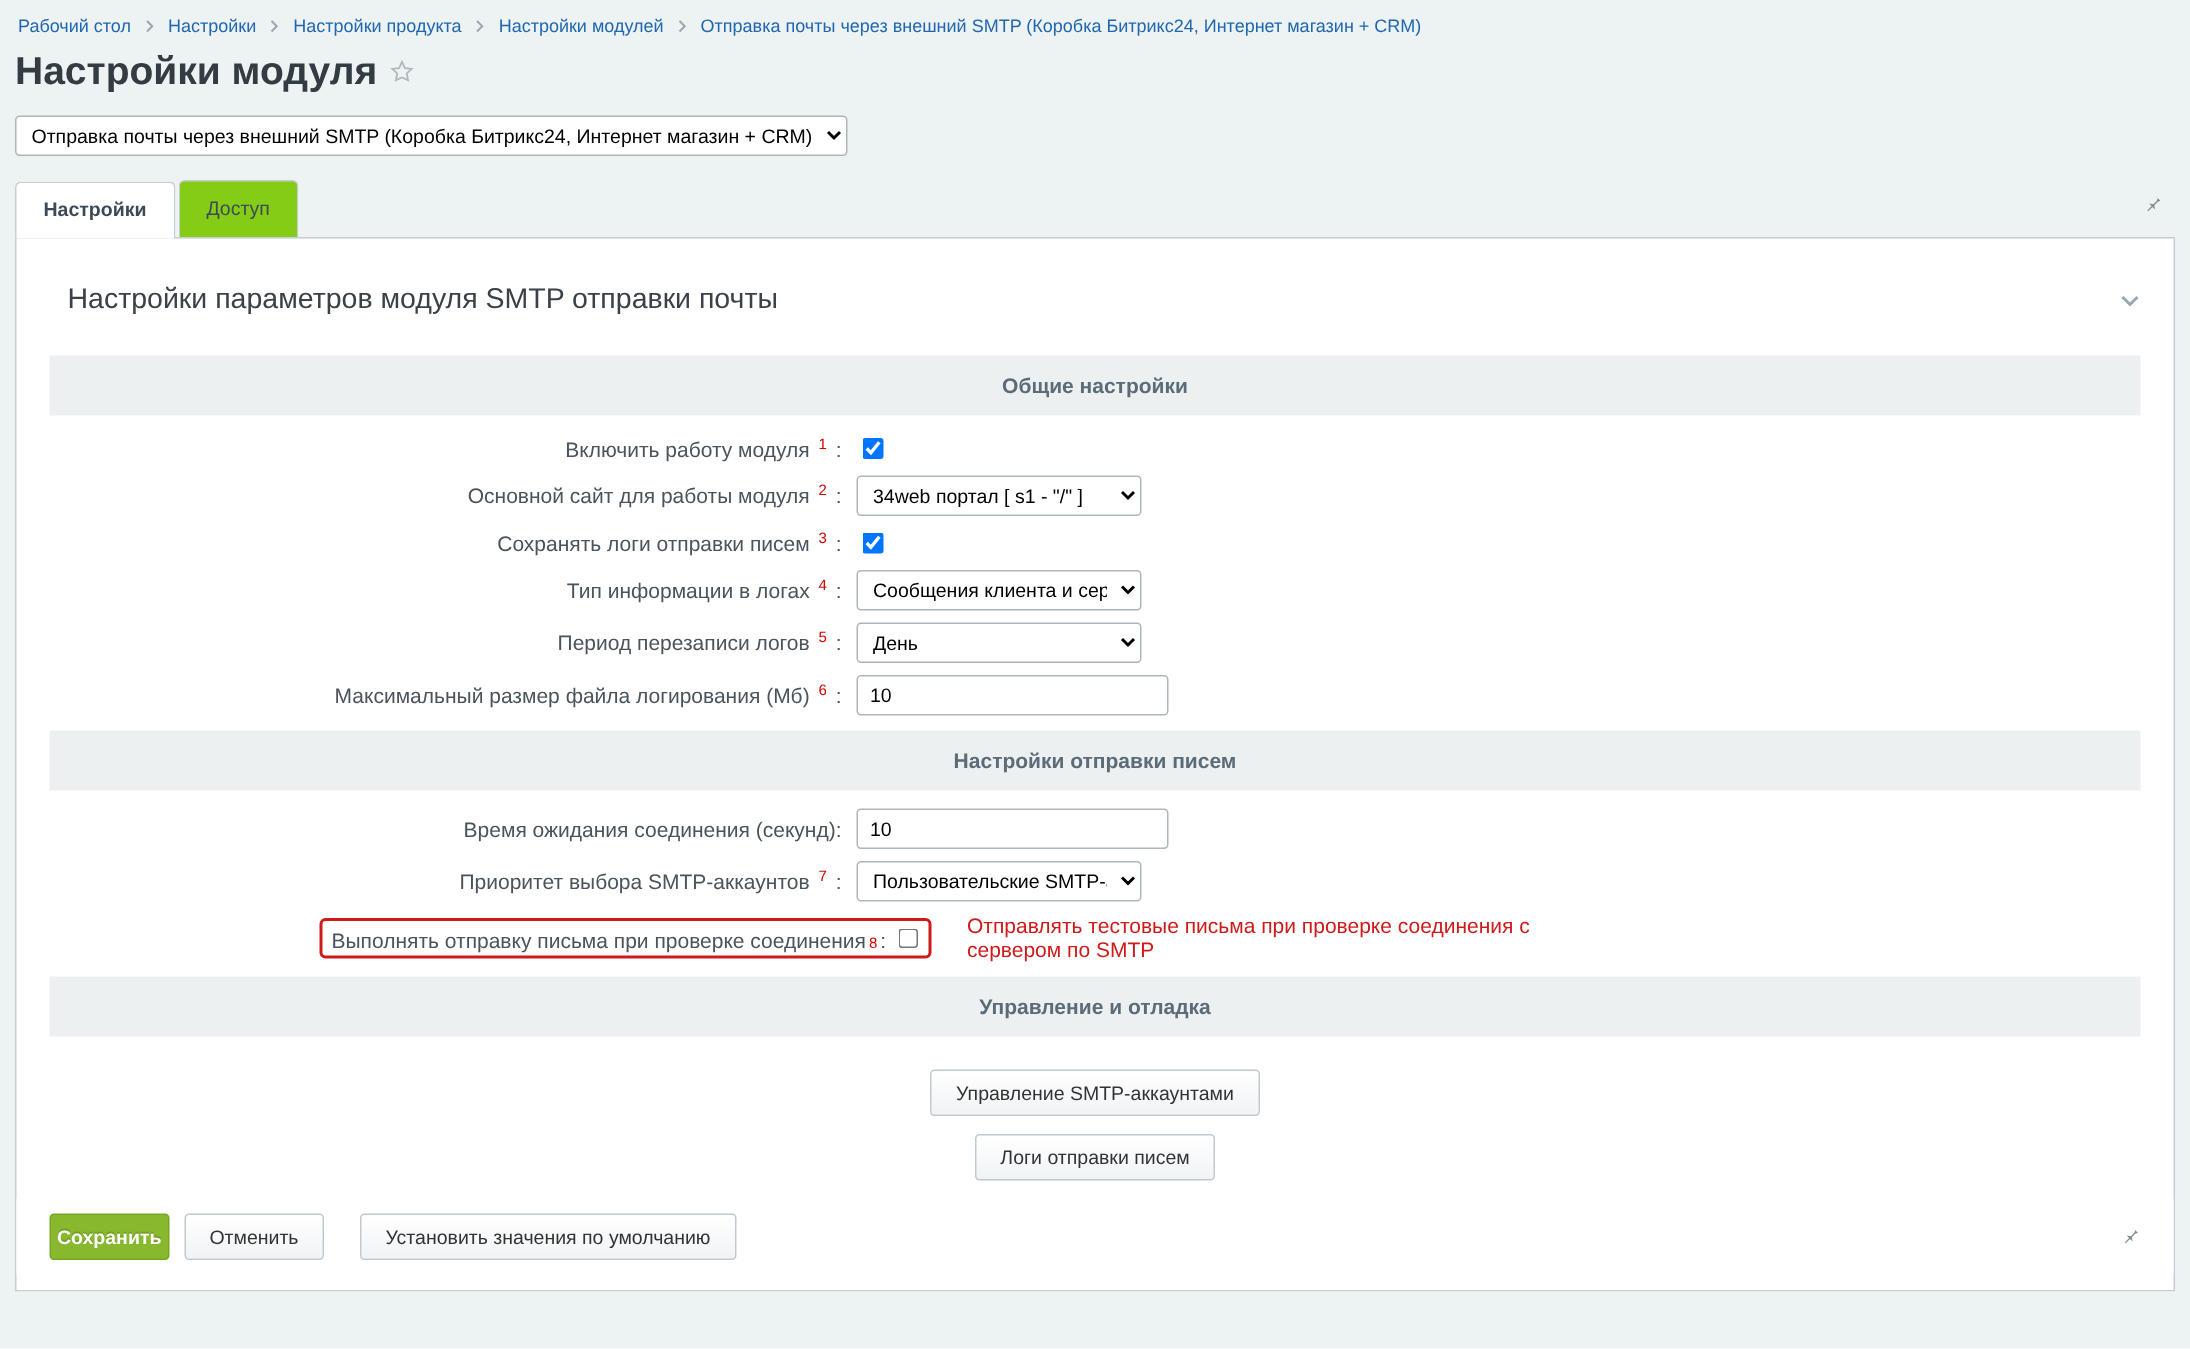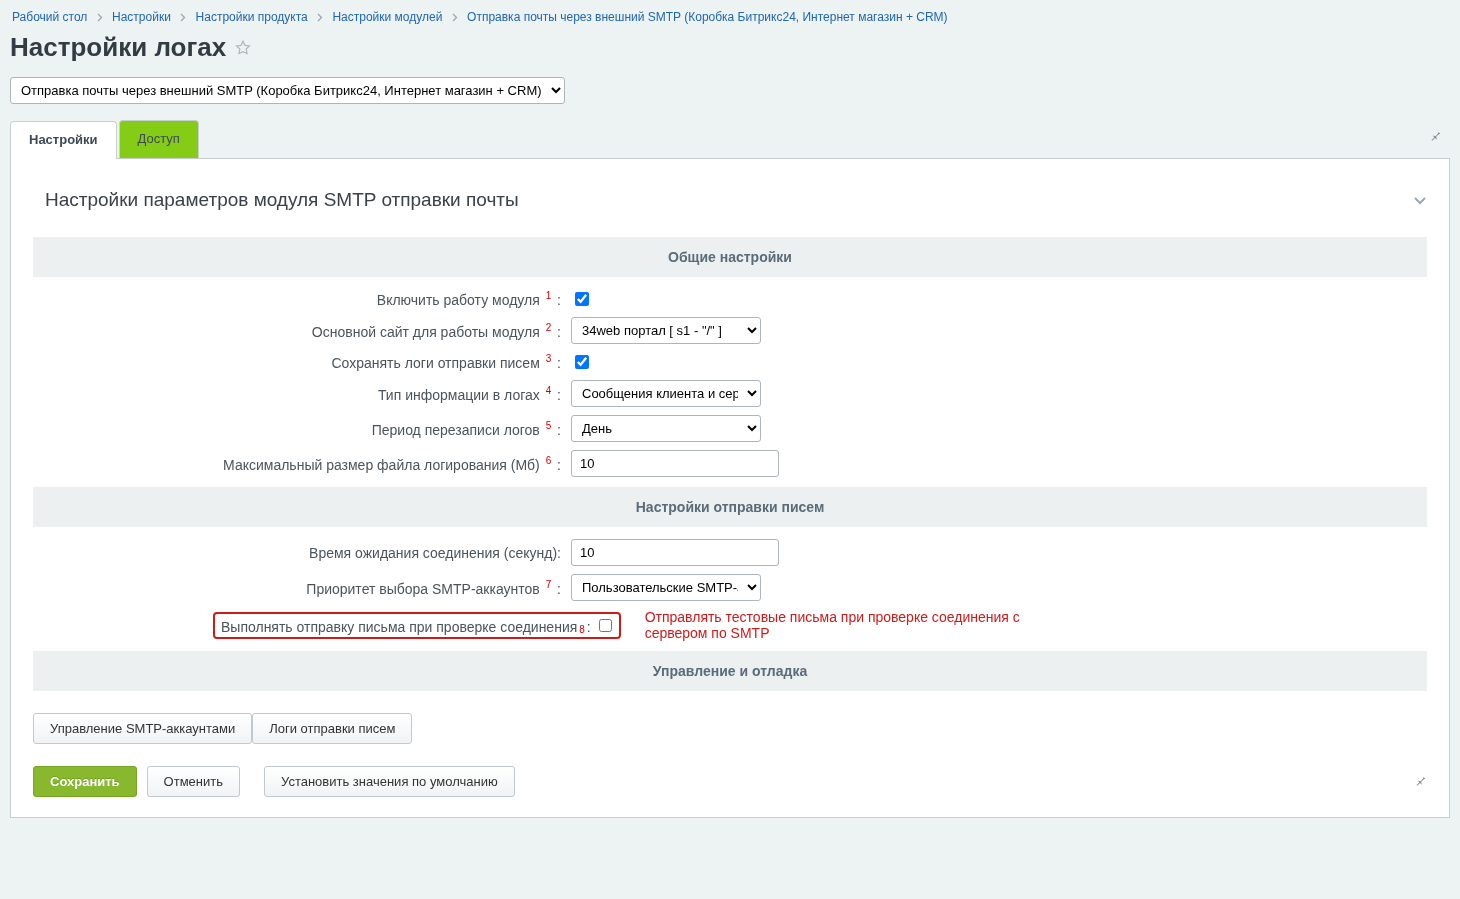--- a/index.html
+++ b/index.html
@@ -36,27 +36,27 @@
   .row{display:flex;align-items:center;margin:8px 0}
   .lbl{flex:0 0 528px;text-align:right;padding-right:10px;color:#4a545d;font-size:14px}
   .sup{color:#d40000;font-size:10px;vertical-align:super;margin:0 2px}
   .ctl{flex:1;display:flex;align-items:flex-end}
   .ctl input[type=text]{width:190px;padding:5px 8px;border:1px solid #adb5bd;border-radius:3px;font-size:13px}
   .ctl select{width:190px;padding:4px 6px;border:1px solid #adb5bd;border-radius:3px;background:#fff;font-size:13px}
   .ctl input[type=checkbox]{width:14px;height:14px}
   .hilite{border:2px solid #cf1a1a;border-radius:4px;padding:2px 4px 2px 6px;display:inline-flex;align-items:flex-end}
   .callout{color:#cf1a1a;font-size:14px;margin-left:14px;max-width:440px}
   
-  .mgmt{display:flex;flex-direction:row;align-items:center;margin:16px 0 6px 0}
+  .mgmt{display:flex;flex-direction:column;align-items:center;margin:16px 0 6px 0}
   .mgmt .btn{margin:6px 0}
   
   .btn{background:linear-gradient(#ffffff,#f0f3f5);border:1px solid #c0c9cf;border-radius:3px;padding:7px 16px;font-size:13px;color:#333;cursor:pointer}
   
   .footer{display:flex;align-items:center;padding:10px 22px 10px 22px;background:#fff}
-  .btn-primary{background:#88b82d;border:1px solid #78a524;color:#fff;font-weight:700;text-shadow:0 -1px 0 rgba(0,0,0,.15);border-radius:3px;padding:7px 16px;font-size:13px;cursor:pointer;margin-right:10px}
+  .btn-primary{background:#88b82d;border:1px solid #78a524;color:#fff;font-weight:700;text-shadow:0 -1px 0 rgba(0,0,0,.15);border-radius:3px;padding:7px 4px;font-size:13px;cursor:pointer;margin-right:10px}
   .footer .pin{padding:0}
 </style>
 </head>
 <body>
 
 <div class="wrap">
 
   <div class="crumbs">
     <a href="#">Рабочий стол</a>
     <span class="sep"><svg width="6" height="9" viewBox="0 0 6 9">
@@ -71,21 +71,21 @@
           <path d="M1 1l3.5 3.5L1 8" fill="none" stroke="#9aa7b0" stroke-width="1.3"></path>
         </svg></span>
     <a href="#">Настройки модулей</a>
     <span class="sep"><svg width="6" height="9" viewBox="0 0 6 9">
           <path d="M1 1l3.5 3.5L1 8" fill="none" stroke="#9aa7b0" stroke-width="1.3"></path>
         </svg></span>
     <a href="#">Отправка почты через внешний SMTP (Коробка Битрикс24, Интернет магазин + CRM)</a>
   </div>
 
   <div class="title-row">
-    <h1>Настройки логах</h1>
+    <h1>Настройки модуля</h1>
     <span class="star">
       <svg width="18" height="18" viewBox="0 0 24 24">
           <path fill="none" stroke="#b0b8be" stroke-width="1.6" d="M12 3l2.6 5.5 6 .7-4.4 4.1 1.2 6L12 16.8 6.6 19.3l1.2-6L3.4 9.2l6-.7z"></path>
         </svg>
     </span>
   </div>
 
   <div class="module-select">
     <select>
       <option>Отправка почты через внешний SMTP (Коробка Битрикс24, Интернет магазин + CRM)</option>

